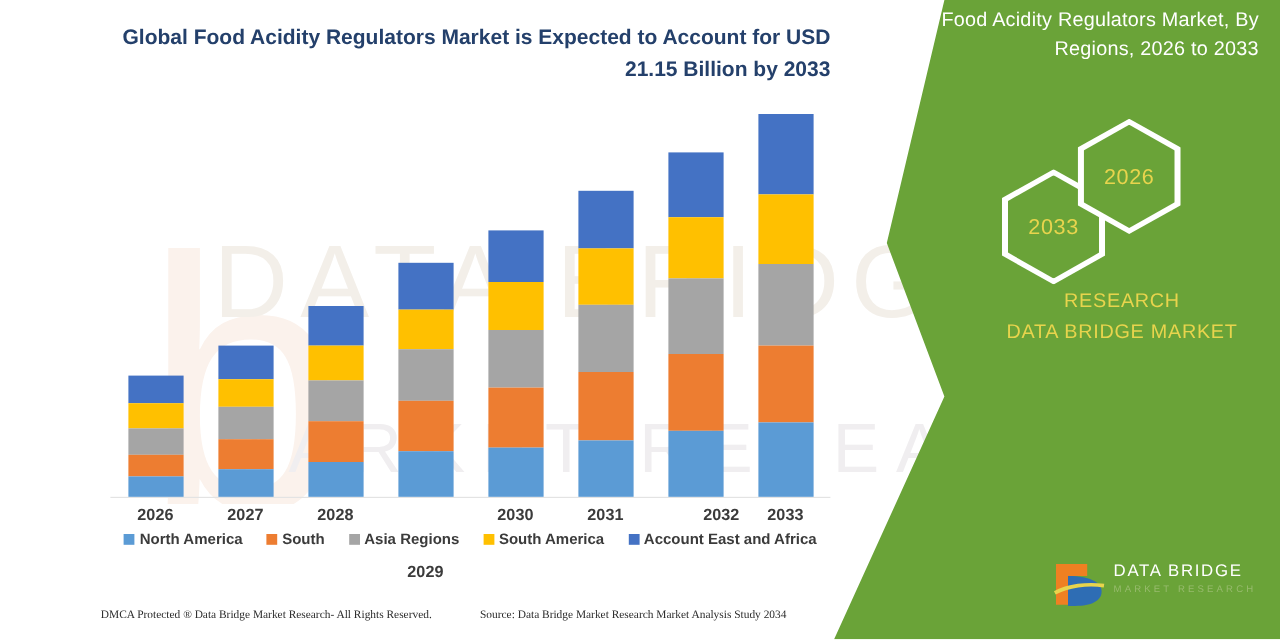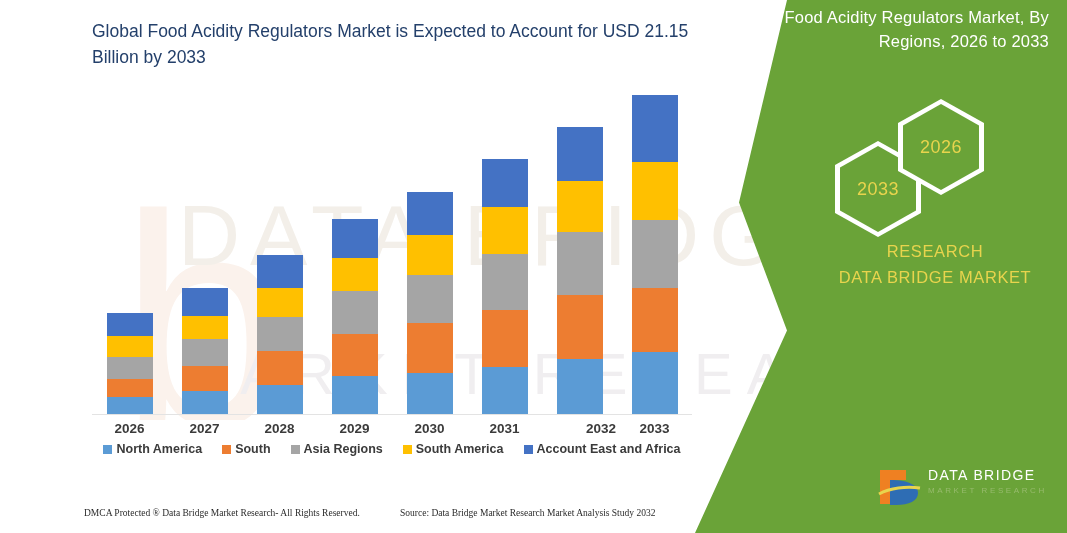--- a/index.html
+++ b/index.html
@@ -57,22 +57,22 @@
     color:#ffffff;font-size:14px;letter-spacing:1.4px;font-weight:400;
   }
   .logo-sub{
     position:absolute;left:52px;top:24px;
     color:#97bb6d;font-size:8px;letter-spacing:2.6px;
   }
 
   
   .chart-title{
     position:absolute;left:92px;top:18px;width:600px;
-    text-align:left;color:#24406b;
-    font-size:17.5px;line-height:1.5;font-weight:400;
+    text-align:right;color:#24406b;
+    font-size:17.5px;line-height:1.5;font-weight:700;
   }
 
   
   .watermark{
     position:absolute;left:60px;top:90px;width:960px;height:330px;
     pointer-events:none;overflow:hidden;
   }
   .wm-row1{
     position:absolute;left:118px;top:96px;width:900px;
     font-size:86px;color:#f3efe9;letter-spacing:10px;font-weight:400;
@@ -203,21 +203,21 @@
           <div class="seg" style="height: 58.1693px; background: rgb(255, 192, 0);"></div>
           <div class="seg" style="height: 66.6084px; background: rgb(68, 114, 196);"></div>
         </div>
       </div>
   </div>
 
   <div class="xlabels" id="xlabels">
       <div class="xlabel" style="left: 7.5px;">2026</div>
       <div class="xlabel" style="left: 82.5px;">2027</div>
       <div class="xlabel" style="left: 157.5px; text-align: center;">2028</div>
-      <div class="xlabel" style="left: 232.5px;">2029</div>
+      <div class="xlabel" style="left: 232.5px; margin-top: 48px;">2029</div>
       <div class="xlabel" style="left: 307.5px;">2030</div>
       <div class="xlabel" style="left: 382.5px;">2031</div>
       <div class="xlabel" style="left: 479px;">2032</div>
       <div class="xlabel" style="left: 532.5px;">2033</div>
     </div>
 
   <div class="legend" id="legend">
       <div class="legend-item">
         <span class="legend-swatch" style="background: rgb(91, 155, 213);"></span>
         <span class="legend-label">North America</span>
@@ -235,21 +235,21 @@
         <span class="legend-label">South America</span>
       </div>
       <div class="legend-item">
         <span class="legend-swatch" style="background: rgb(68, 114, 196);"></span>
         <span class="legend-label">Account East and Africa</span>
       </div>
     </div>
 
   <div class="footer">
     <div class="footer-left">DMCA Protected ® Data Bridge Market Research-  All Rights Reserved.</div>
-    <div class="footer-right">Source: Data Bridge Market Research  Market Analysis Study 2032</div>
+    <div class="footer-right">Source: Data Bridge Market Research  Market Analysis Study 2034</div>
   </div>
 
   <div class="green-panel"></div>
 
   <div class="green-title">Global Food Acidity Regulators Market, By Regions, 2026 to 2033</div>
 
   <div class="hex hex-2033">
     <div class="hex-inner">2033</div>
   </div>
   <div class="hex hex-2026">

